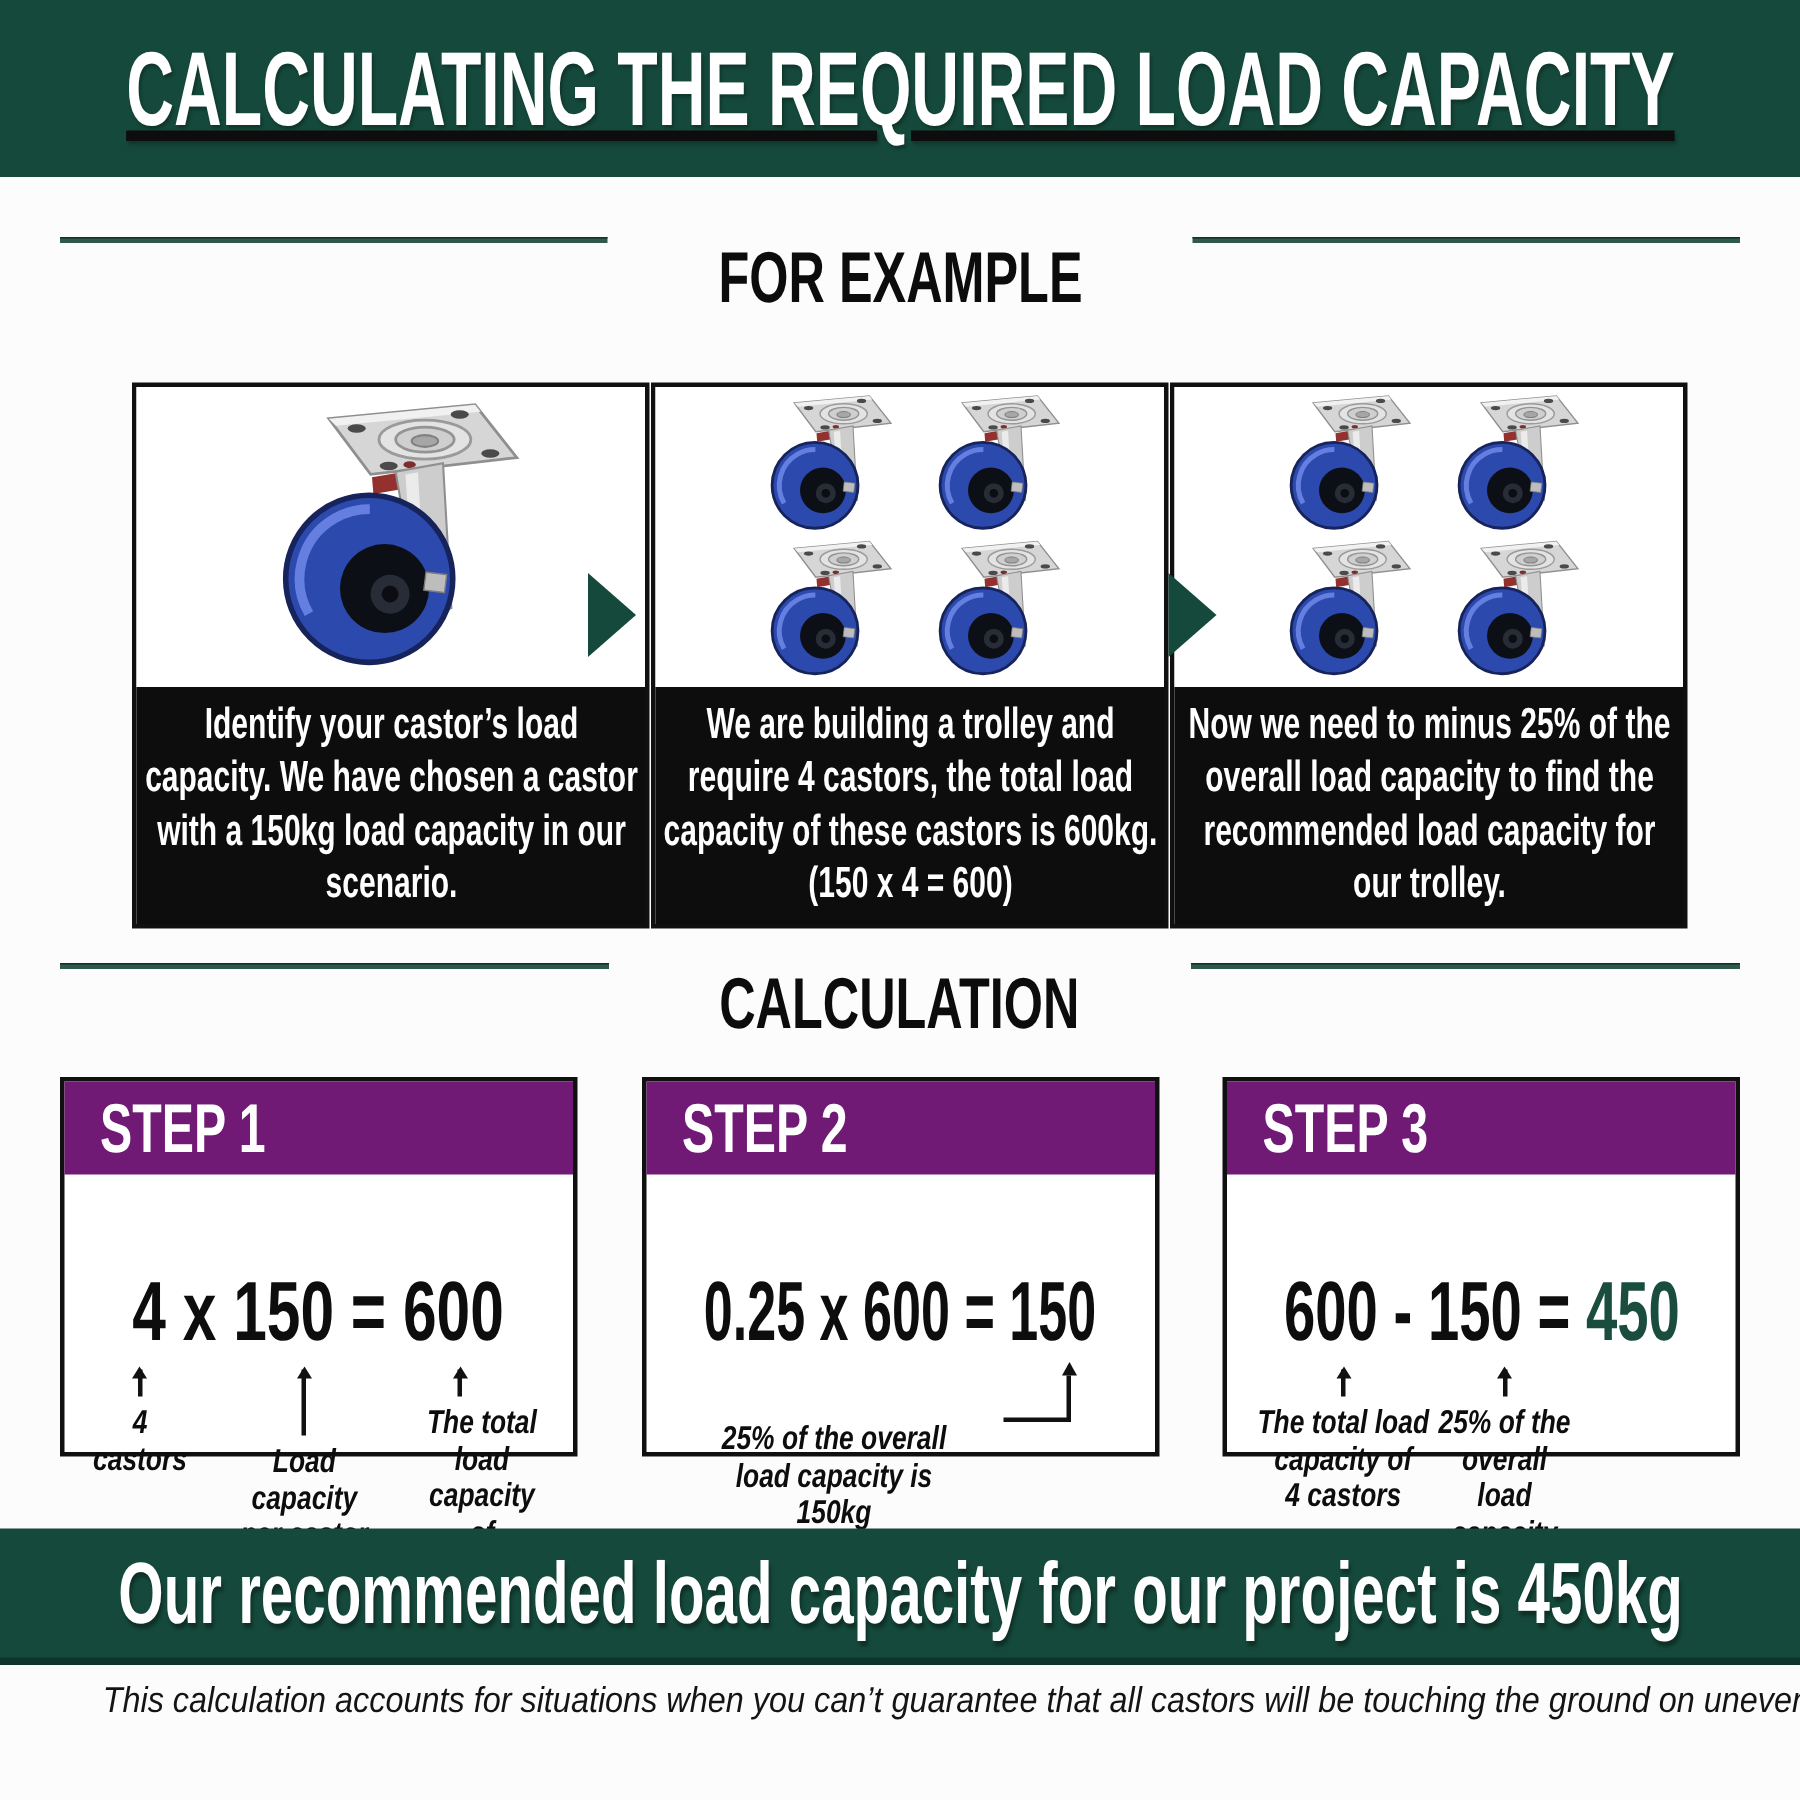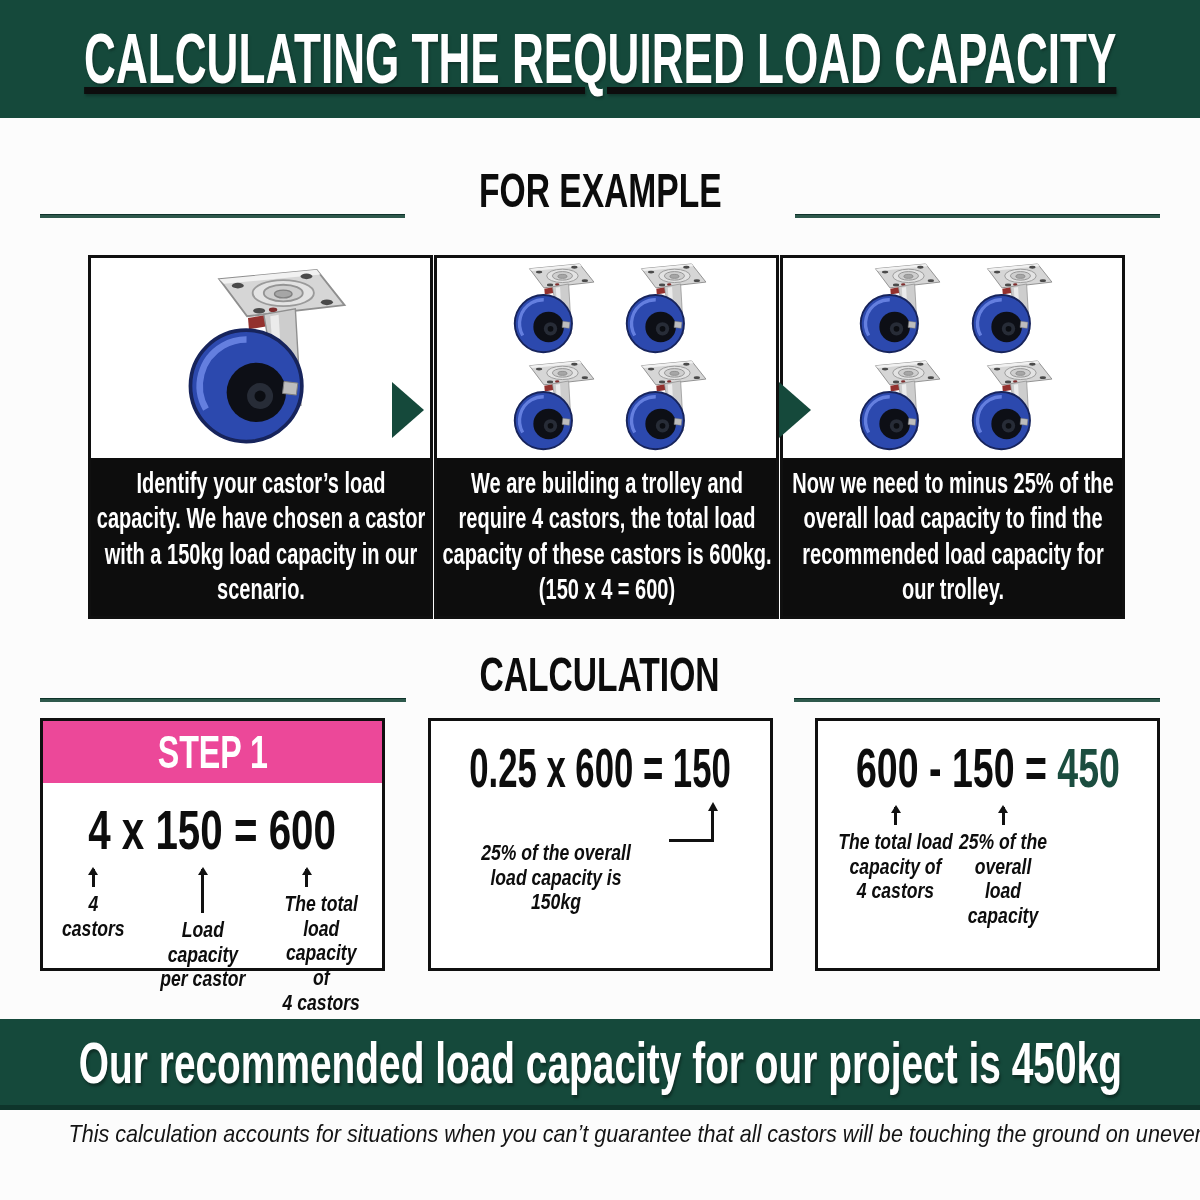--- a/index.html
+++ b/index.html
@@ -7,21 +7,21 @@
     position:relative;width:1200px;height:1200px;overflow:hidden;
     background:#fcfcfc;color:#0d0d0d;
     font-family:"Liberation Sans",sans-serif;
   }
   
   .top-banner{position:absolute;top:0;left:0;width:100%;height:118px;background:#15493b;
     display:flex;align-items:center;justify-content:center;text-decoration:underline;}
   .top-banner .t{color:#fff;font-weight:bold;font-size:70px;white-space:nowrap;
     transform:scaleX(.63);text-shadow:2px 2px 3px rgba(0,0,0,.28);}
   
-  .sect{position:absolute;left:0;width:1200px;height:60px;display:flex;align-items:flex-end;
+  .sect{position:absolute;left:0;width:1200px;height:60px;display:flex;align-items:flex-start;
     gap:22px;padding:0 40px;box-sizing:border-box;}
   .sect .line{flex:1;height:3px;background:#2e594c;border-top:1px solid #0f332a;}
   .sect .h{font-weight:bold;font-size:48px;white-space:nowrap;transform:scaleX(.70);color:#0c0c0c;}
   #sect-example{top:158px;}
   #sect-calc{top:642px;}
   
   .panels{position:absolute;top:255px;left:40px;width:1037px;display:flex;justify-content:space-between;padding-left:48px;}
   .panel{width:345px;border:3px solid #101010;background:#fff;box-sizing:border-box;margin:0;}
   .panel-img{height:200px;display:flex;align-items:center;justify-content:center;background:#fff;}
   .castor-grid{display:grid;grid-template-columns:repeat(2,1fr);gap:4px 16px;}
@@ -31,23 +31,23 @@
     padding:8px 0;box-sizing:border-box;}
   .cap-t{color:#fff;font-weight:bold;font-size:29px;line-height:1.22;text-align:center;
     width:490px;flex:none;transform:scaleX(.69);}
   .flow-arrow{position:absolute;width:0;height:0;top:127px;
     border-top:28px solid transparent;border-bottom:28px solid transparent;border-left:32px solid #15493b;}
   #arrow1{left:352px;}
   #arrow2{left:739px;}
   
   .steps{position:absolute;top:718px;left:40px;width:1120px;display:flex;justify-content:space-between;}
   .step{width:345px;height:253px;border:3px solid #101010;background:#fff;box-sizing:border-box;}
-  .step-h{height:62px;background:#ec4899;display:flex;align-items:center;justify-content:center;}
+  .step-h{height:62px;background:#701a75;display:flex;align-items:center;justify-content:flex-start;}
   .step-h .t{color:#fff;font-weight:bold;font-size:46px;white-space:nowrap;transform:scaleX(.70);}
-  .step-b{position:relative;height:185px;}
+  .step-b{position:relative;height:185px;margin-top:44px;}
   .formula{position:absolute;top:14px;left:0;width:100%;display:flex;justify-content:center;}
   .formula .f{font-weight:bold;font-size:56px;white-space:nowrap;display:inline-block;}
   .f1{transform:scaleX(.72);}
   .f2{transform:scaleX(.62);}
   .f3{transform:scaleX(.67);}
   .grn{color:#1b4d3f;}
   .anns{position:absolute;top:86px;left:0;right:0;display:flex;padding:0 4px;}
   .ann{display:flex;flex-direction:column;align-items:center;}
   .ann.c1{flex:0 0 28%;}
   .ann.c2{flex:0 0 38%;}
@@ -211,33 +211,39 @@
             <div class="ua h20 arr-shift"></div>
             <span class="lab">The total load
 capacity of
 4 castors</span>
           </div>
         </div>
       </div>
     </div>
 
     <div class="step">
+      <div class="step-h">
+        <span class="t">STEP 2</span>
+      </div>
       <div class="step-b">
         <div class="formula">
           <span class="f f2">0.25 x 600 = 150</span>
         </div>
         <div class="s2-lab">
           <span class="lab">25% of the overall
 load capacity is 150kg</span>
         </div>
         <div class="elbow"></div>
       </div>
     </div>
 
     <div class="step">
+      <div class="step-h">
+        <span class="t">STEP 3</span>
+      </div>
       <div class="step-b">
         <div class="formula">
           <span class="f f3"><span>600 - 150 =</span> <span class="grn">450</span></span>
         </div>
         <div class="ann-abs a31">
           <div class="ua h20"></div>
           <span class="lab">The total load
 capacity of
 4 castors</span>
         </div>

